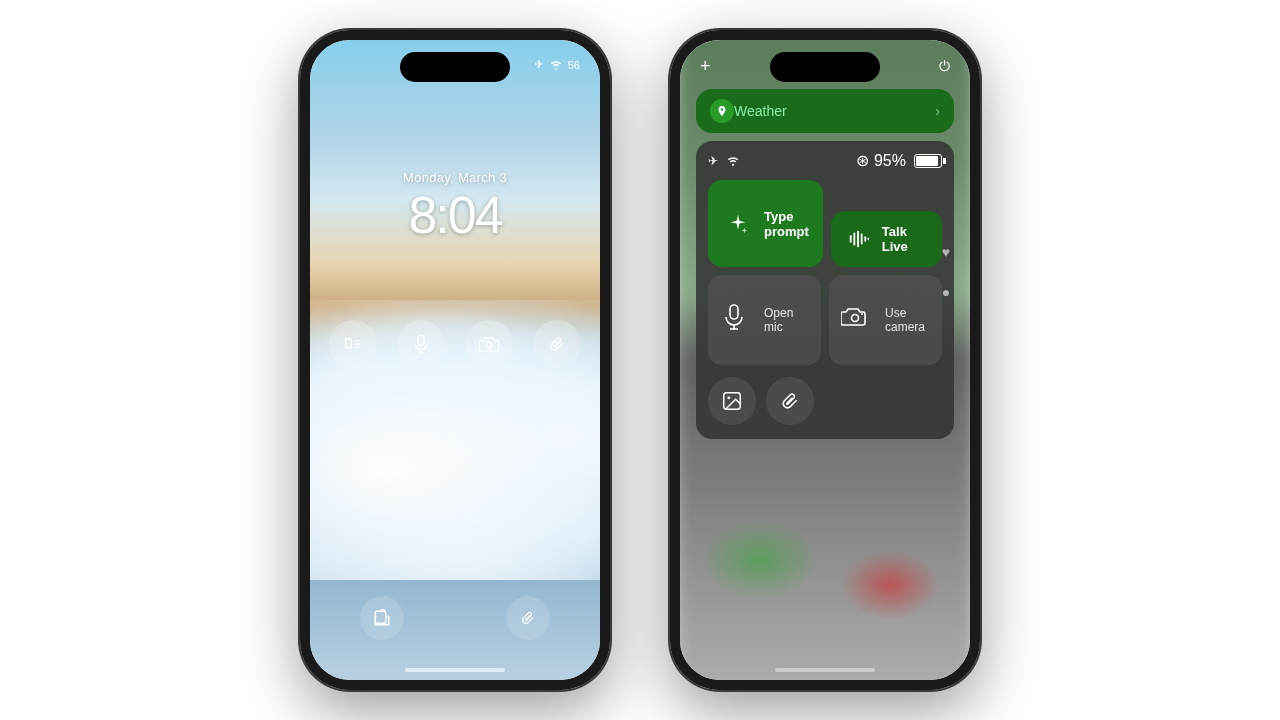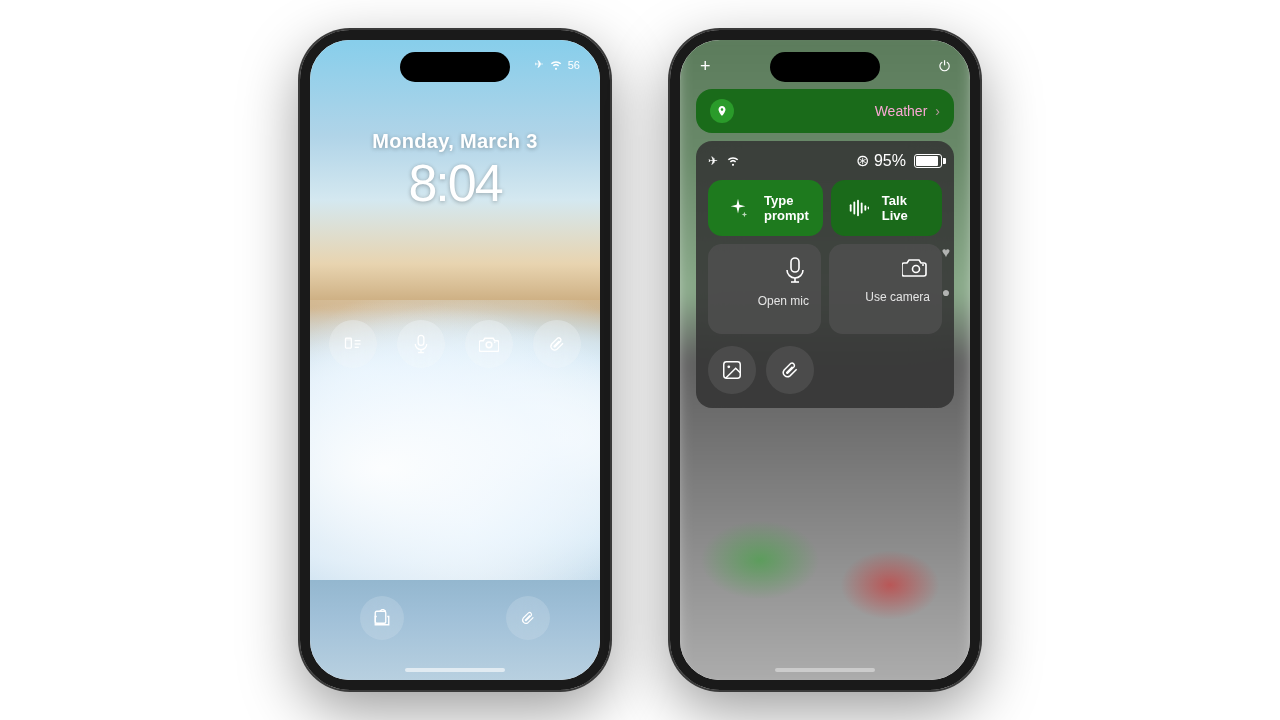--- a/index.html
+++ b/index.html
@@ -126,24 +126,25 @@
     .lockscreen-time-area {
       position: absolute;
       top: 90px;
       width: 100%;
       text-align: center;
       color: white;
       text-shadow: 0 1px 4px rgba(0,0,0,0.3);
     }
 
     .lockscreen-date {
-      font-size: 20px;
-      font-weight: 700;
+      font-size: 13px;
+      font-weight: 400;
       letter-spacing: 0.3px;
       margin-bottom: 4px;
+      margin-top: 40px;
     }
 
     .lockscreen-time {
       font-size: 52px;
       font-weight: 200;
       letter-spacing: -2px;
       line-height: 1;
     }
 
     .lockscreen-actions {
@@ -271,23 +272,21 @@
     }
 
     
     .weather-notification {
       margin: 4px 16px 8px;
       background: #1a6b1a;
       border-radius: 16px;
       padding: 10px 14px;
       display: flex;
       align-items: center;
-      gap: 8px;
-      color: #f9a8d4;
-      text-align: right;
+      color: #86efac;
     }
 
     .weather-icon-circle {
       width: 24px;
       height: 24px;
       border-radius: 50%;
       background: #2a9b2a;
       display: flex;
       align-items: center;
       justify-content: center;
@@ -374,20 +373,21 @@
       color: #ffffff;
       cursor: pointer;
     }
 
     .control-btn-large.green {
       background: #1e7a1e;
     }
 
     .control-btn-large.dark-green {
       background: #1a6a1a;
+      margin-top: 31px;
     }
 
     .control-btn-icon {
       width: 32px;
       height: 32px;
       display: flex;
       align-items: center;
       justify-content: center;
       font-size: 20px;
     }
@@ -402,23 +402,23 @@
       grid-template-columns: 1fr 1fr;
       gap: 8px;
       margin-bottom: 8px;
     }
 
     .control-btn-square {
       background: rgba(80,80,80,0.8);
       border-radius: 14px;
       padding: 12px;
       display: flex;
-      flex-direction: column;
-      align-items: flex-end;
-      gap: 4px;
+      flex-direction: row;
+      align-items: center;
+      gap: 16px;
       color: white;
       min-height: 90px;
     }
 
     .control-btn-sq-icon {
       font-size: 24px;
     }
 
     .control-btn-sq-label {
       font-size: 12px;

